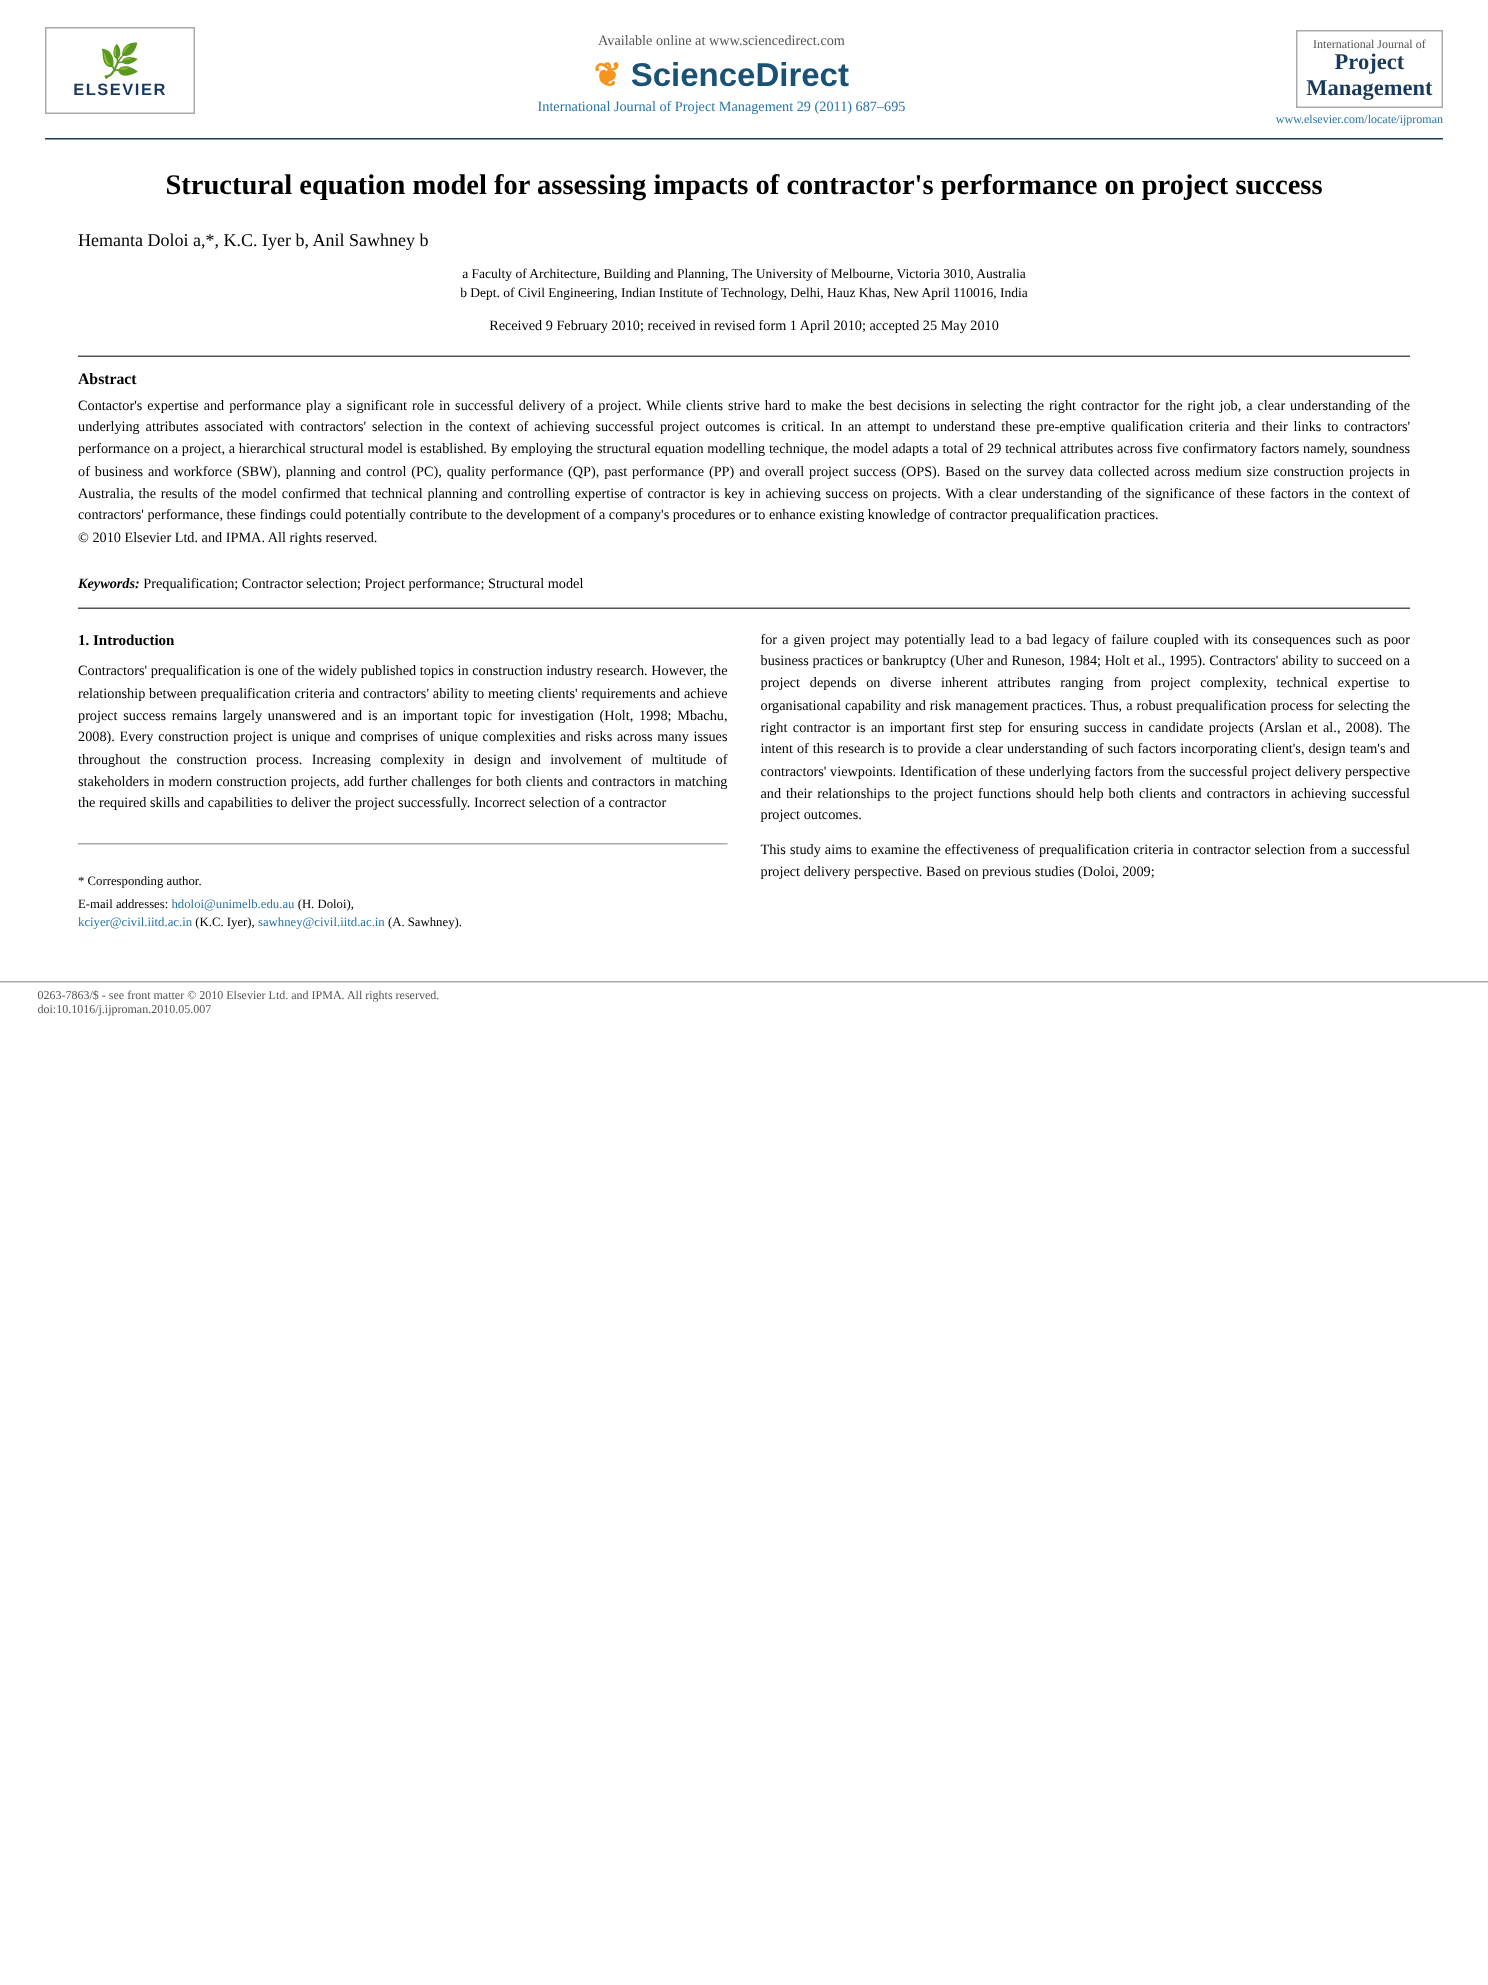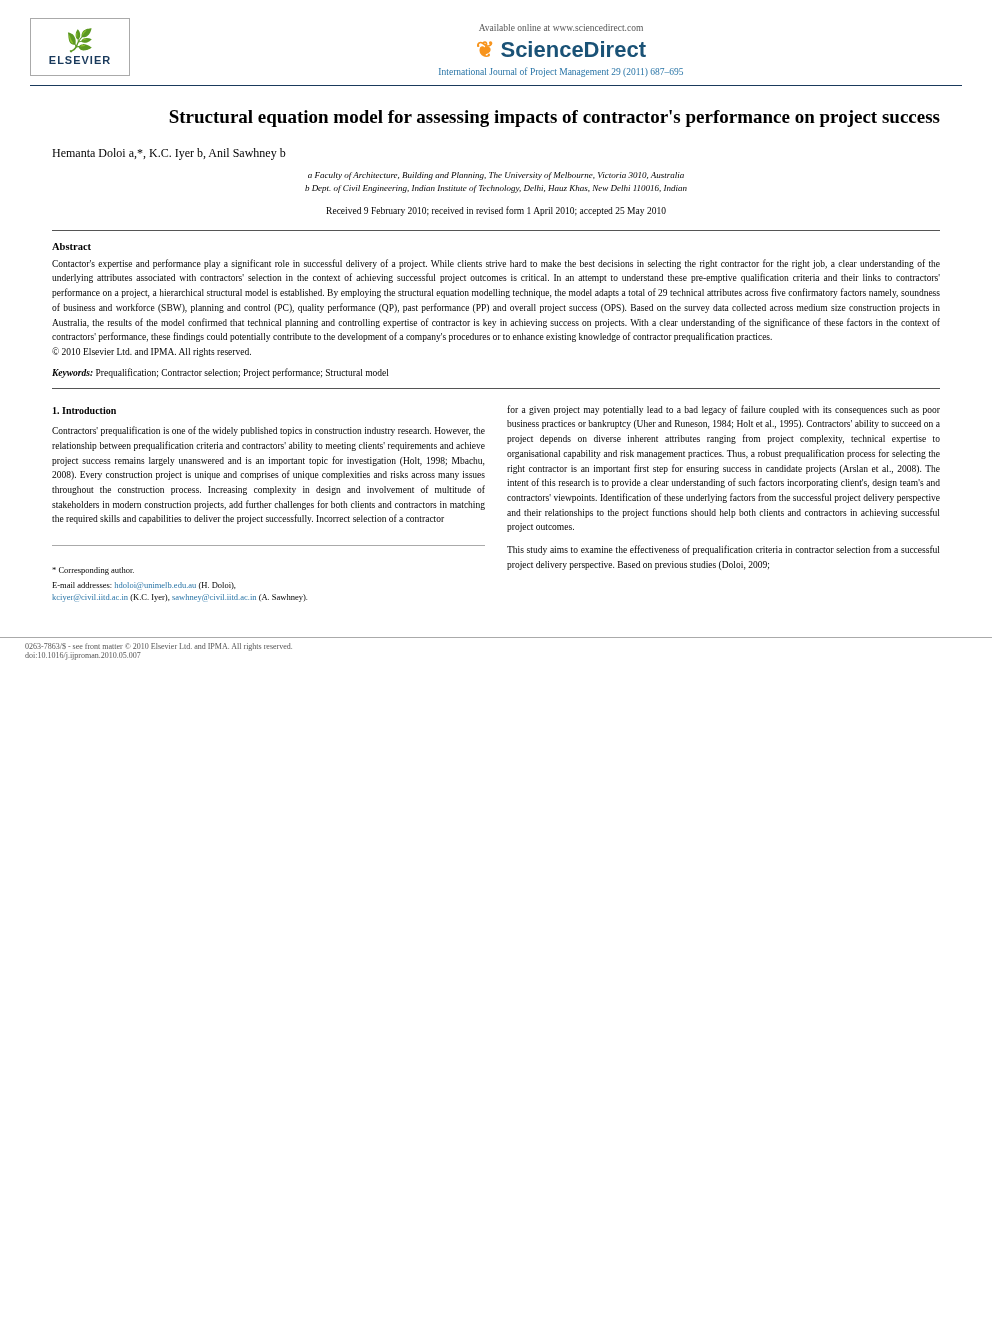--- a/index.html
+++ b/index.html
@@ -95,55 +95,54 @@
       margin: 8px 30px 0 30px;
     }
     
     .paper-content {
       padding: 18px 52px 20px 52px;
     }
     
     .paper-title {
       font-size: 19px;
       font-weight: bold;
-      text-align: right;
+      text-align: center;
       margin-bottom: 16px;
       line-height: 1.35;
       color: #000;
     }
     
     .authors {
       text-align: left;
       font-size: 12px;
       margin-bottom: 8px;
     }
     
     .affiliations {
       text-align: center;
       font-size: 9px;
-      font-style: italic;
       margin-bottom: 10px;
       line-height: 1.5;
     }
     
     .received-line {
       text-align: center;
       font-size: 9.5px;
       margin-bottom: 14px;
       color: #000;
     }
     
     .section-divider {
       border: none;
       border-top: 1px solid #555;
       margin: 0 0 10px 0;
     }
     
     .abstract-section {
-      margin-bottom: 8px;
+      margin-bottom: 18px;
     }
     .abstract-title {
       font-weight: bold;
       font-size: 10.5px;
       margin-bottom: 5px;
     }
     .abstract-text {
       font-size: 9.5px;
       line-height: 1.55;
       text-align: justify;
@@ -246,35 +245,45 @@
 
     <div class="header-center">
       <div class="available-online">Available online at www.sciencedirect.com</div>
       <div class="sciencedirect-logo">
         <span class="sd-icon">❦</span>
         <span class="sd-text">ScienceDirect</span>
       </div>
       <div class="journal-ref">International Journal of Project Management 29 (2011) 687–695</div>
     </div>
 
+    <div class="header-right">
+      <div class="journal-title-box">
+        <div class="journal-title-intl">International Journal of</div>
+        <div class="journal-title-main">
+          <span>Project</span><br>
+          <span>Management</span>
+        </div>
+      </div>
+      <div class="journal-url">www.elsevier.com/locate/ijproman</div>
+    </div>
   </div>
 
   <hr class="header-divider">
 
   <div class="paper-content">
 
     <div class="paper-title">Structural equation model for assessing impacts of contractor's performance on project success</div>
 
     <div class="authors">
       <span>Hemanta Doloi a,*, K.C. Iyer b, Anil Sawhney b</span>
     </div>
 
     <div class="affiliations">
       <div>a Faculty of Architecture, Building and Planning, The University of Melbourne, Victoria 3010, Australia</div>
-      <div>b Dept. of Civil Engineering, Indian Institute of Technology, Delhi, Hauz Khas, New Delhi 110016, Indian</div>
+      <div>b Dept. of Civil Engineering, Indian Institute of Technology, Delhi, Hauz Khas, New April 110016, India</div>
     </div>
 
     <div class="received-line">Received 9 February 2010; received in revised form 1 April 2010; accepted 25 May 2010</div>
 
     <hr class="section-divider">
     <div class="abstract-section">
       <div class="abstract-title">Abstract</div>
       <div class="abstract-text">
         <span>Contactor's expertise and performance play a significant role in successful delivery of a project. While clients strive hard to make the best decisions in selecting the right contractor for the right job, a clear understanding of the underlying attributes associated with contractors' selection in the context of achieving successful project outcomes is critical. In an attempt to understand these pre-emptive qualification criteria and their links to contractors' performance on a project, a hierarchical structural model is established. By employing the structural equation modelling technique, the model adapts a total of 29 technical attributes across five confirmatory factors namely, soundness of business and workforce (SBW), planning and control (PC), quality performance (QP), past performance (PP) and overall project success (OPS). Based on the survey data collected across medium size construction projects in Australia, the results of the model confirmed that technical planning and controlling expertise of contractor is key in achieving success on projects. With a clear understanding of the significance of these factors in the context of contractors' performance, these findings could potentially contribute to the development of a company's procedures or to enhance existing knowledge of contractor prequalification practices.</span>
         <br>

